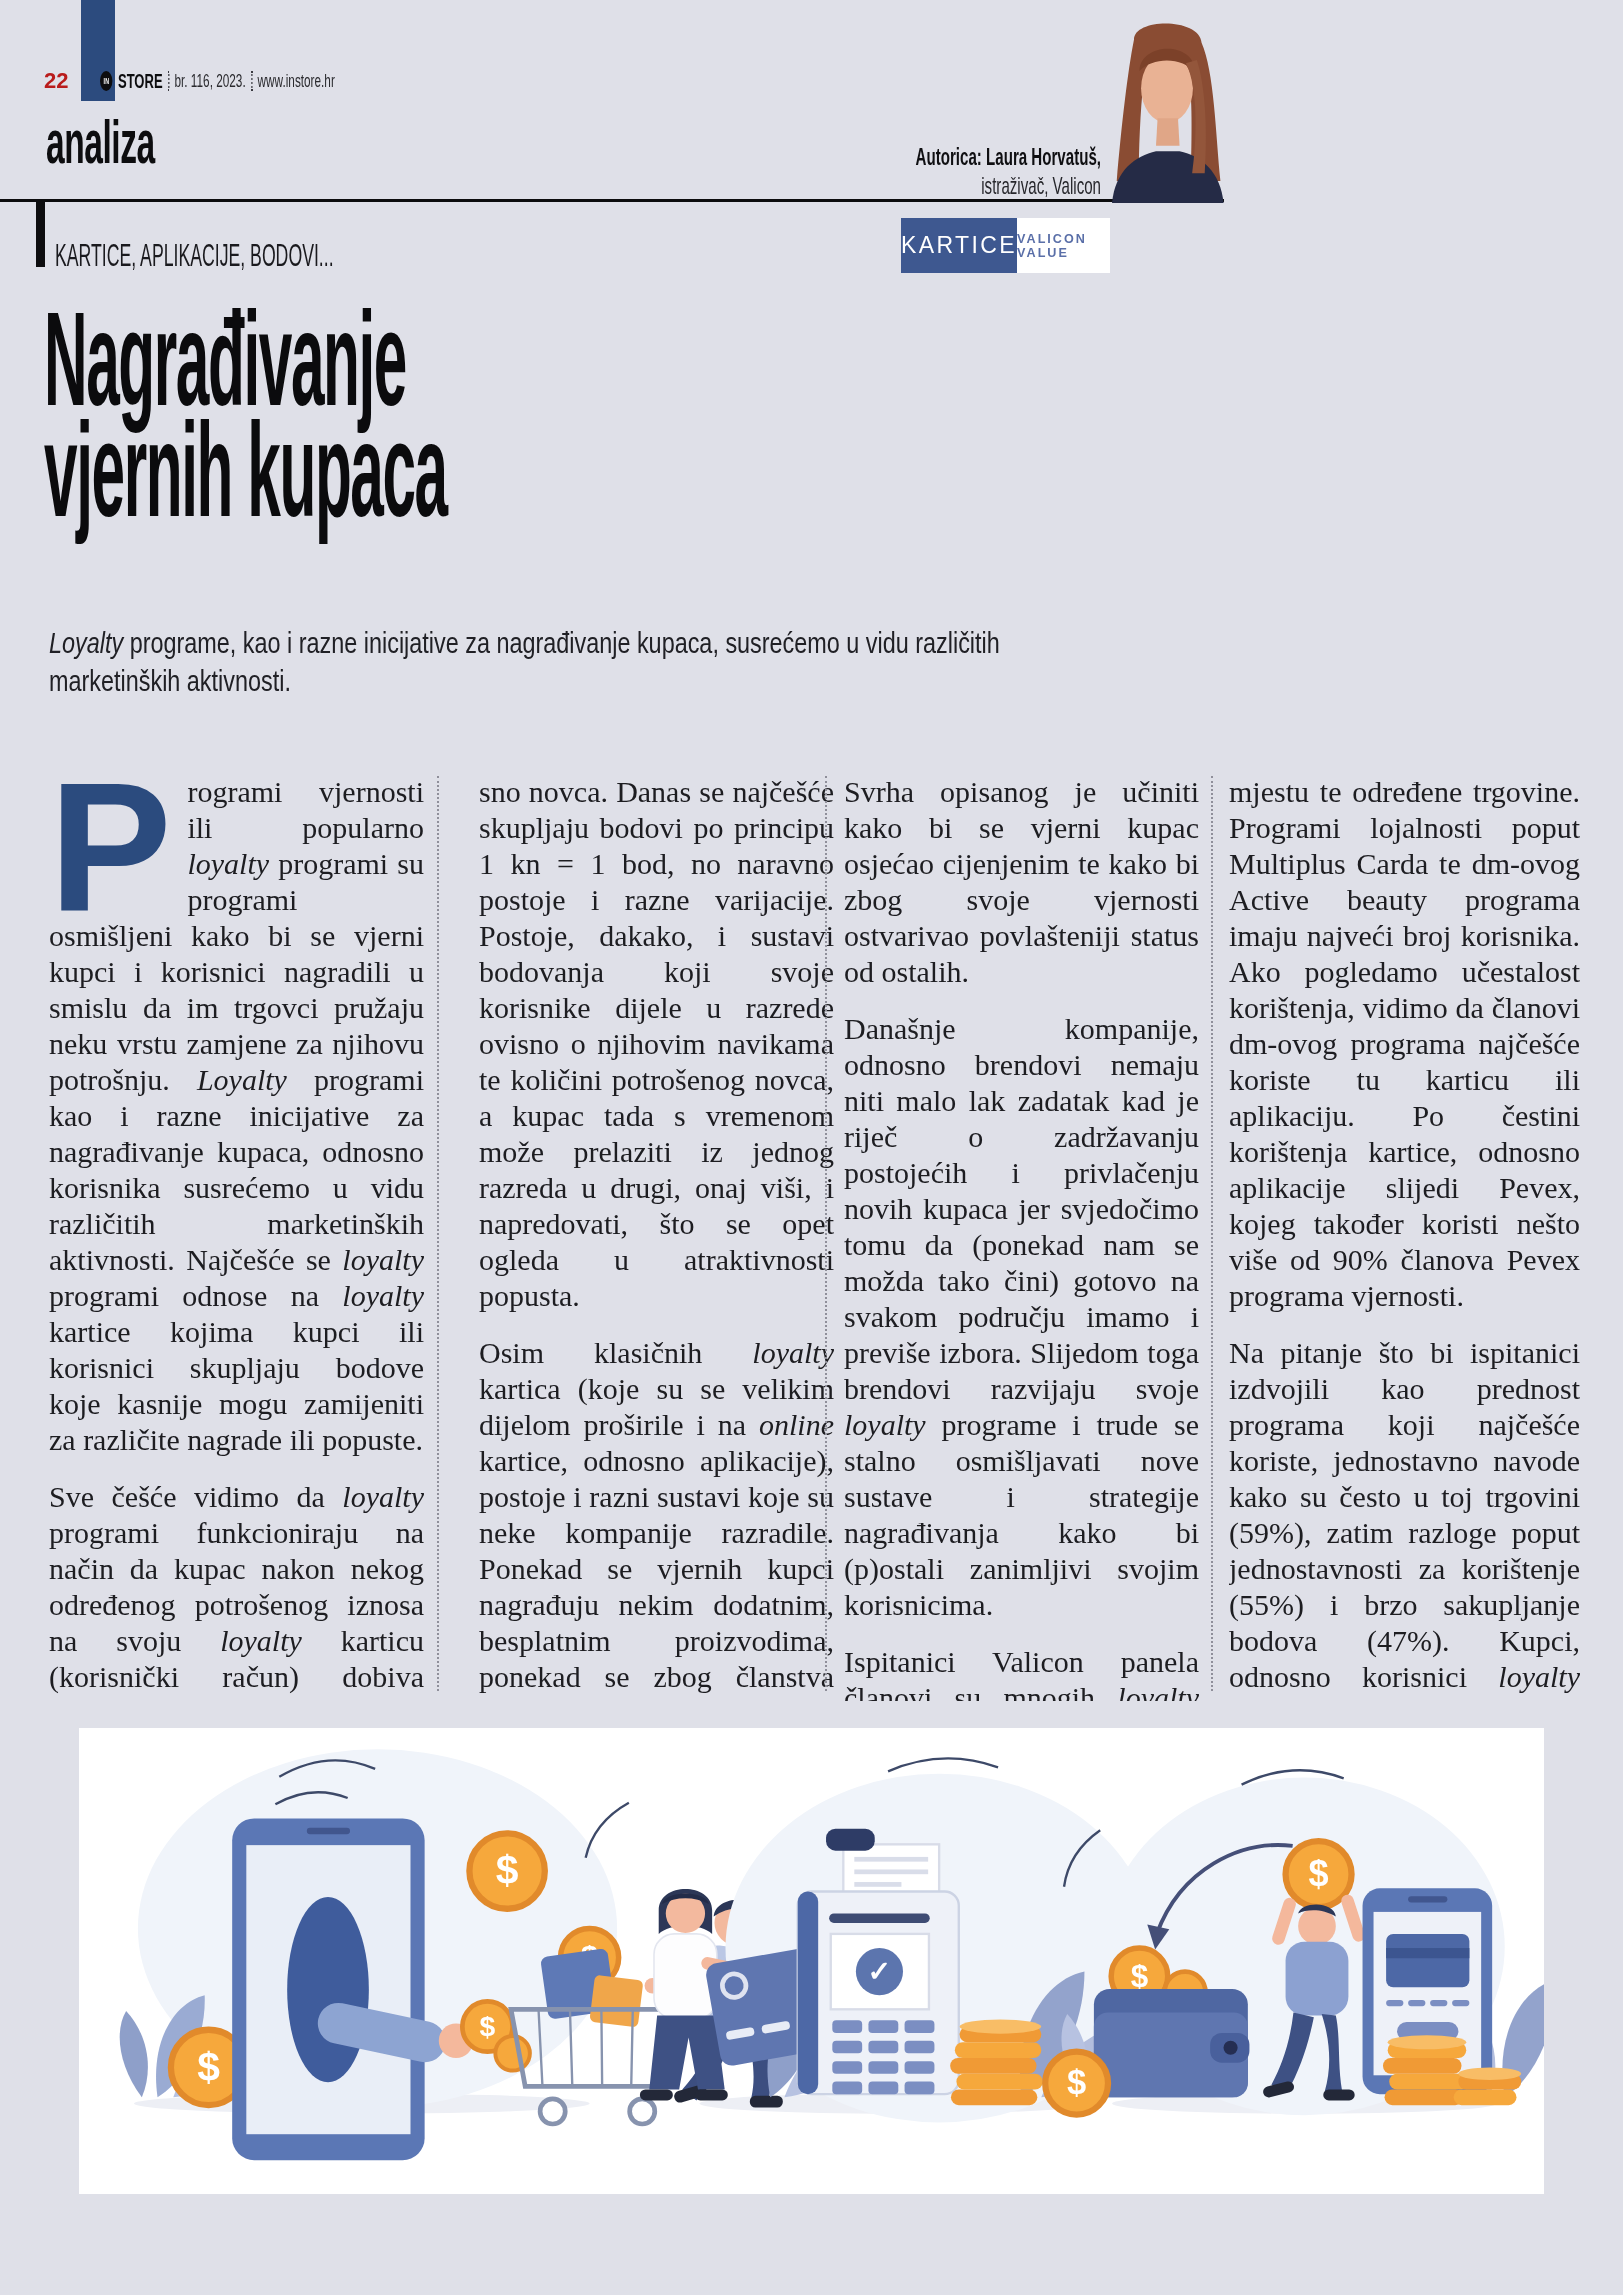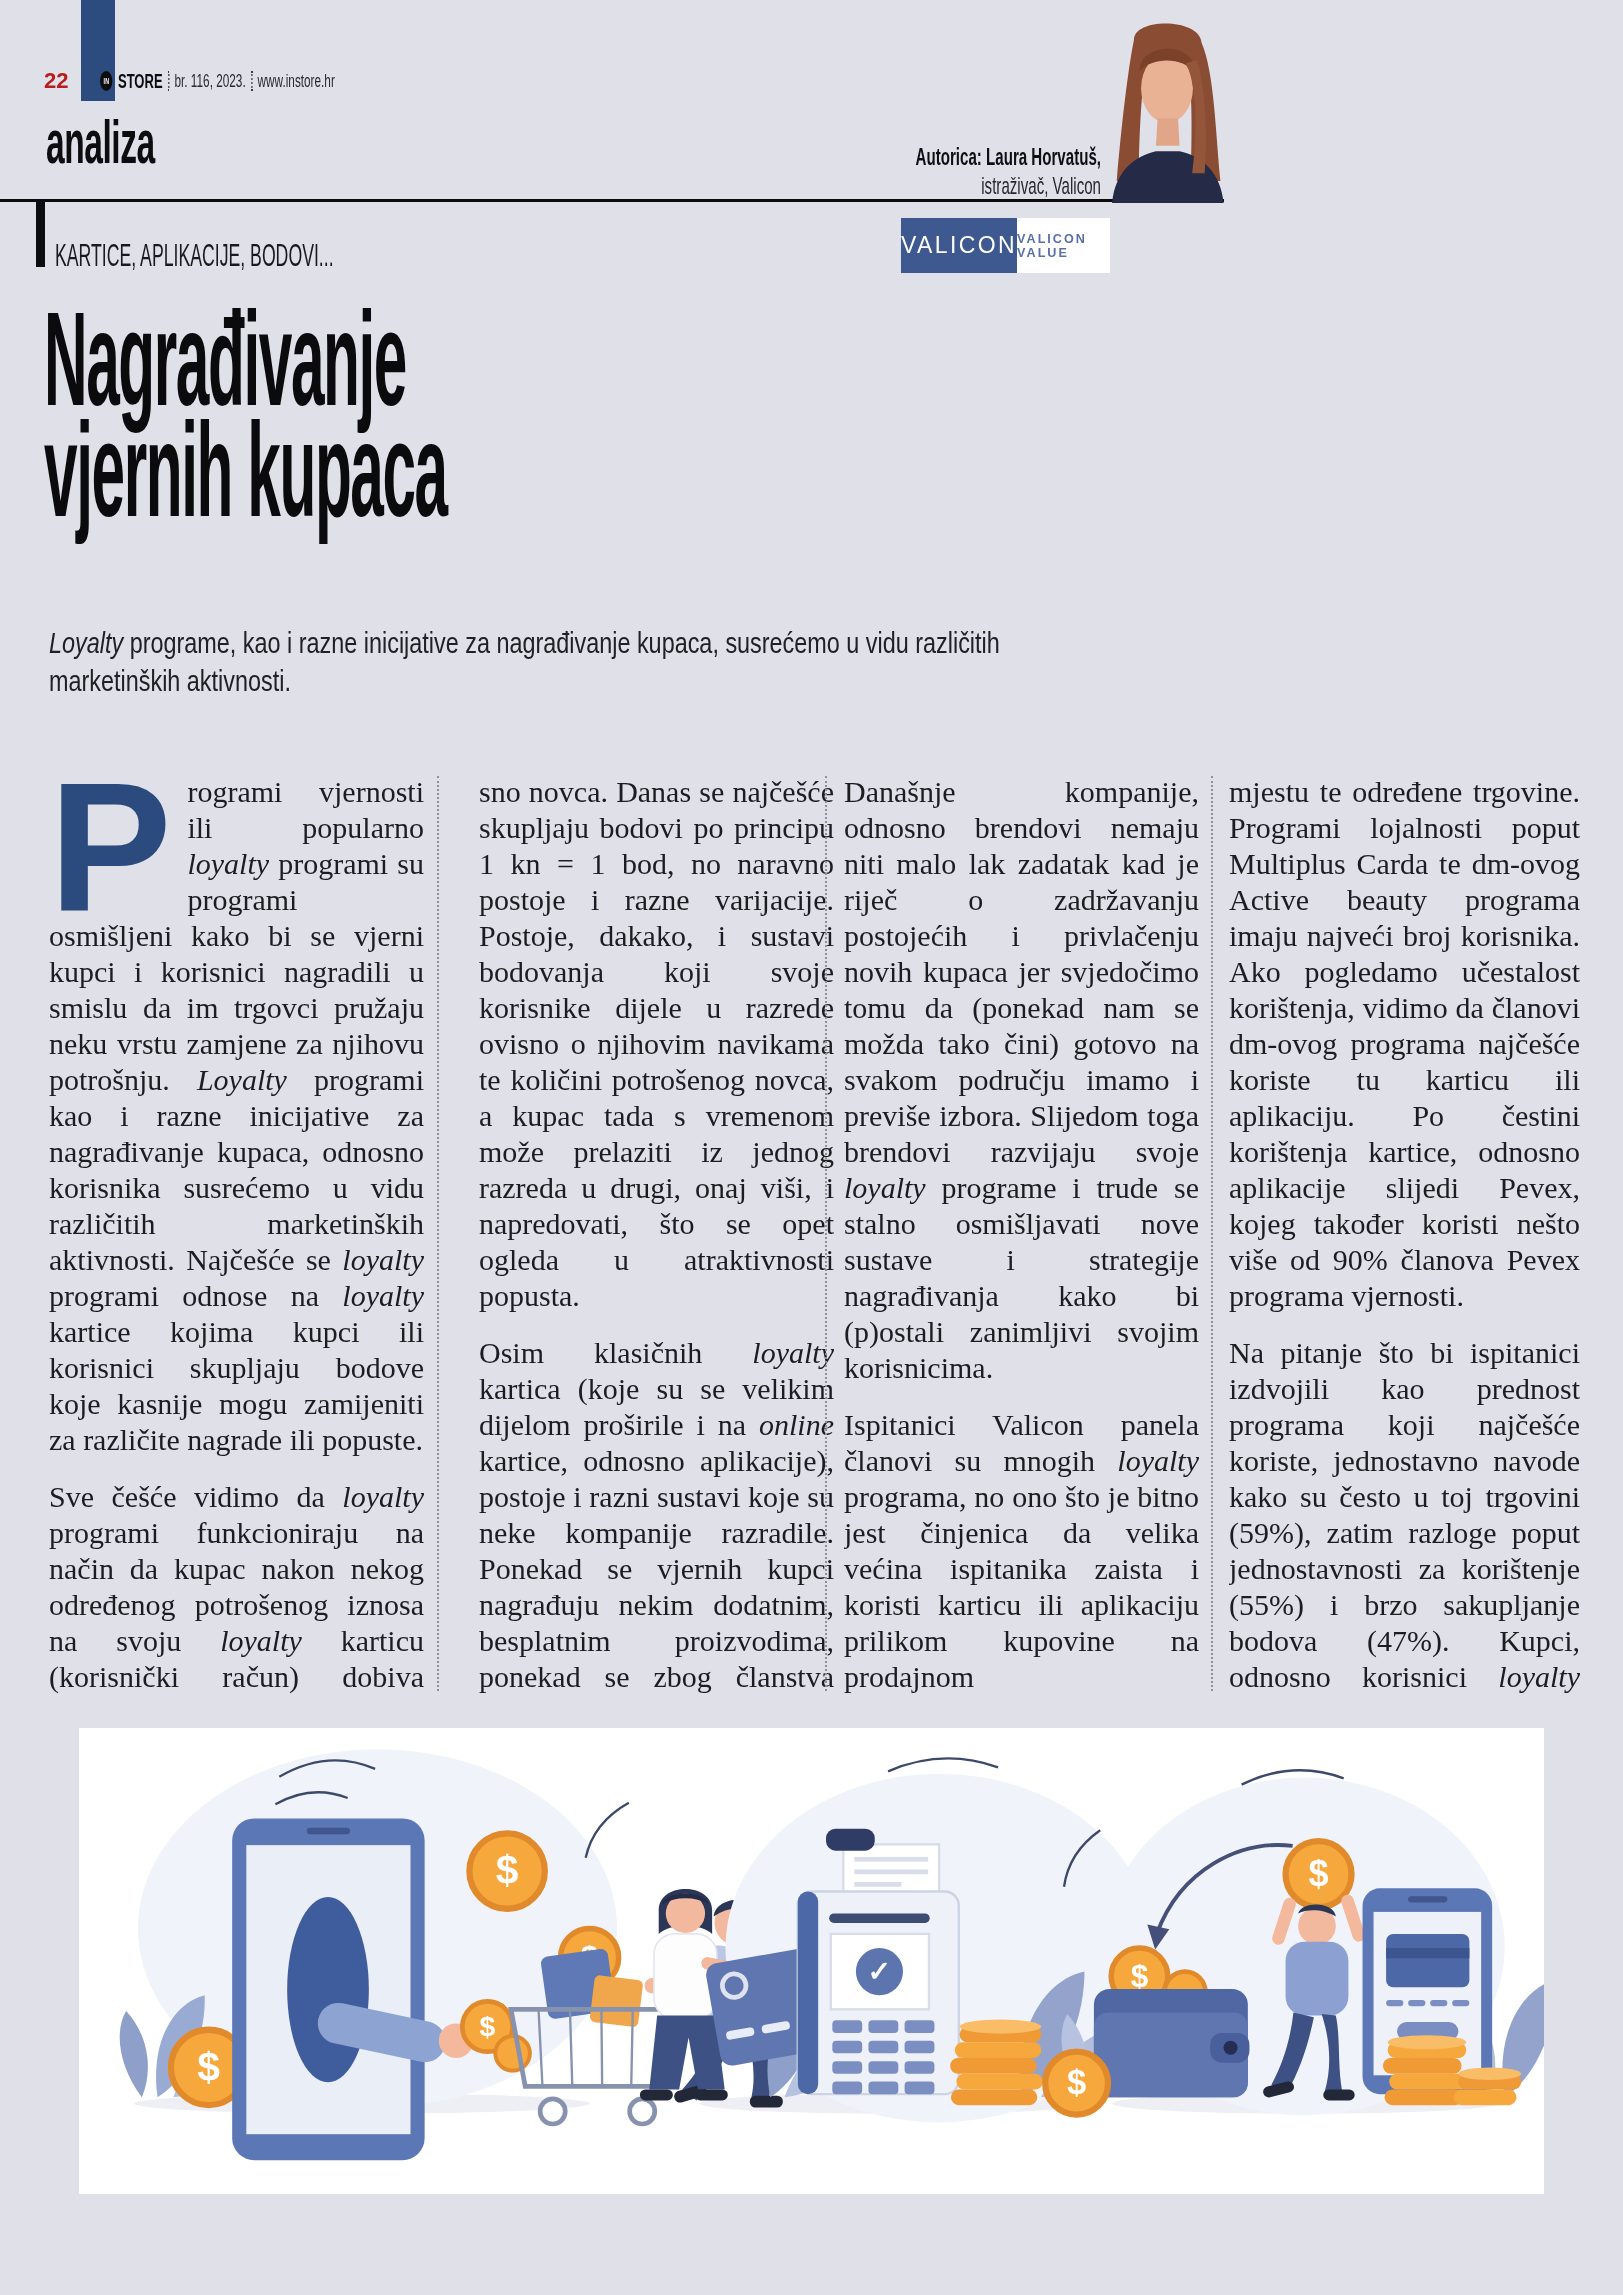--- a/index.html
+++ b/index.html
@@ -74,21 +74,21 @@
     <path d="M45,70 C45,34 115,30 116,72 C100,52 62,52 45,70 Z" fill="#7c4129"></path>
     <path d="M68,130 L94,130 L96,165 L66,165 Z" fill="#e0a687"></path>
     <path d="M10,238 C14,196 40,178 66,172 L96,172 C124,178 148,198 152,238 Z" fill="#252b46"></path>
     <path d="M104,60 C120,90 118,160 112,200 L128,200 C132,140 128,86 118,56 Z" fill="#93563b"></path>
   </svg>
 </div>
 
 <div class="abs rule"></div>
 
 <div class="abs vlogo">
-  <div class="vblue">VALICON</div>
+  <div class="vblue">KARTICE</div>
   <div class="vwhite">VALICON VALUE</div>
 </div>
 
 <div class="abs kbar"></div>
 <div class="abs kicker cond">KARTICE, APLIKACIJE, BODOVI...</div>
 
 <div class="abs title">
   <div>Nagrađivanje</div>
   <div>vjernih kupaca</div>
 </div>
@@ -101,20 +101,21 @@
 </div>
 <div class="abs colsep" style="left:437px;"></div>
 
 <div class="abs col" style="left:479px;width:355px;">
   <p>sno novca. Danas se najčešće skupljaju bodovi po principu 1 kn = 1 bod, no naravno postoje i razne varijacije. Postoje, dakako, i sustavi bodovanja koji svoje korisnike dijele u razrede ovisno o njihovim navikama te količini potrošenog novca, a kupac tada s vremenom može prelaziti iz jednog razreda u drugi, onaj viši, i napredovati, što se opet ogleda u atraktivnosti popusta.</p>
   <p>Osim klasičnih <i>loyalty</i> kartica (koje su se velikim dijelom proširile i na <i>online</i> kartice, odnosno aplikacije), postoje i razni sustavi koje su neke kompanije razradile. Ponekad se vjernih kupci nagrađuju nekim dodatnim, besplatnim proizvodima, ponekad se zbog članstva može ostvariti dodatni popust, a nekad kupci svojim korisnicima omogućuju uz skupljanje naljepnica ili sličica besplatne nagrade ili sadržaje.</p>
 </div>
 <div class="abs colsep" style="left:825px;"></div>
 
 <div class="abs col" style="left:844px;width:355px;">
+  <p>Svrha opisanog je učiniti kako bi se vjerni kupac osjećao cijenjenim te kako bi zbog svoje vjernosti ostvarivao povlašteniji status od ostalih.</p>
   <p>Današnje kompanije, odnosno brendovi nemaju niti malo lak zadatak kad je riječ o zadržavanju postojećih i privlačenju novih kupaca jer svjedočimo tomu da (ponekad nam se možda tako čini) gotovo na svakom području imamo i previše izbora. Slijedom toga brendovi razvijaju svoje <i>loyalty</i> programe i trude se stalno osmišljavati nove sustave i strategije nagrađivanja kako bi (p)ostali zanimljivi svojim korisnicima.</p>
   <p>Ispitanici Valicon panela članovi su mnogih <i>loyalty</i> programa, no ono što je bitno jest činjenica da velika većina ispitanika zaista i koristi karticu ili aplikaciju prilikom kupovine na prodajnom</p>
 </div>
 <div class="abs colsep" style="left:1211px;"></div>
 
 <div class="abs col" style="left:1229px;width:351px;">
   <p>mjestu te određene trgovine. Programi lojalnosti poput Multiplus Carda te dm-ovog Active beauty programa imaju najveći broj korisnika. Ako pogledamo učestalost korištenja, vidimo da članovi dm-ovog programa najčešće koriste tu karticu ili aplikaciju. Po čestini korištenja kartice, odnosno aplikacije slijedi Pevex, kojeg također koristi nešto više od 90% članova Pevex programa vjernosti.</p>
   <p>Na pitanje što bi ispitanici izdvojili kao prednost programa koji najčešće koriste, jednostavno navode kako su često u toj trgovini (59%), zatim razloge poput jednostavnosti za korištenje (55%) i brzo sakupljanje bodova (47%). Kupci, odnosno korisnici <i>loyalty</i> programa preferiraju jednostavnost te ako koriste neki  program vole vidjeti rezultate tog članstva.</p>
 </div>
 

